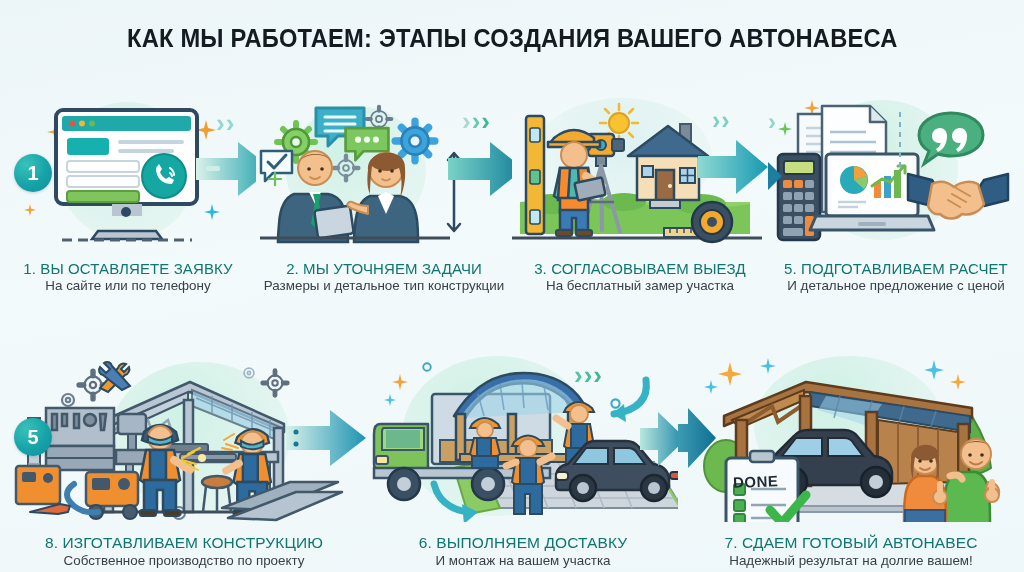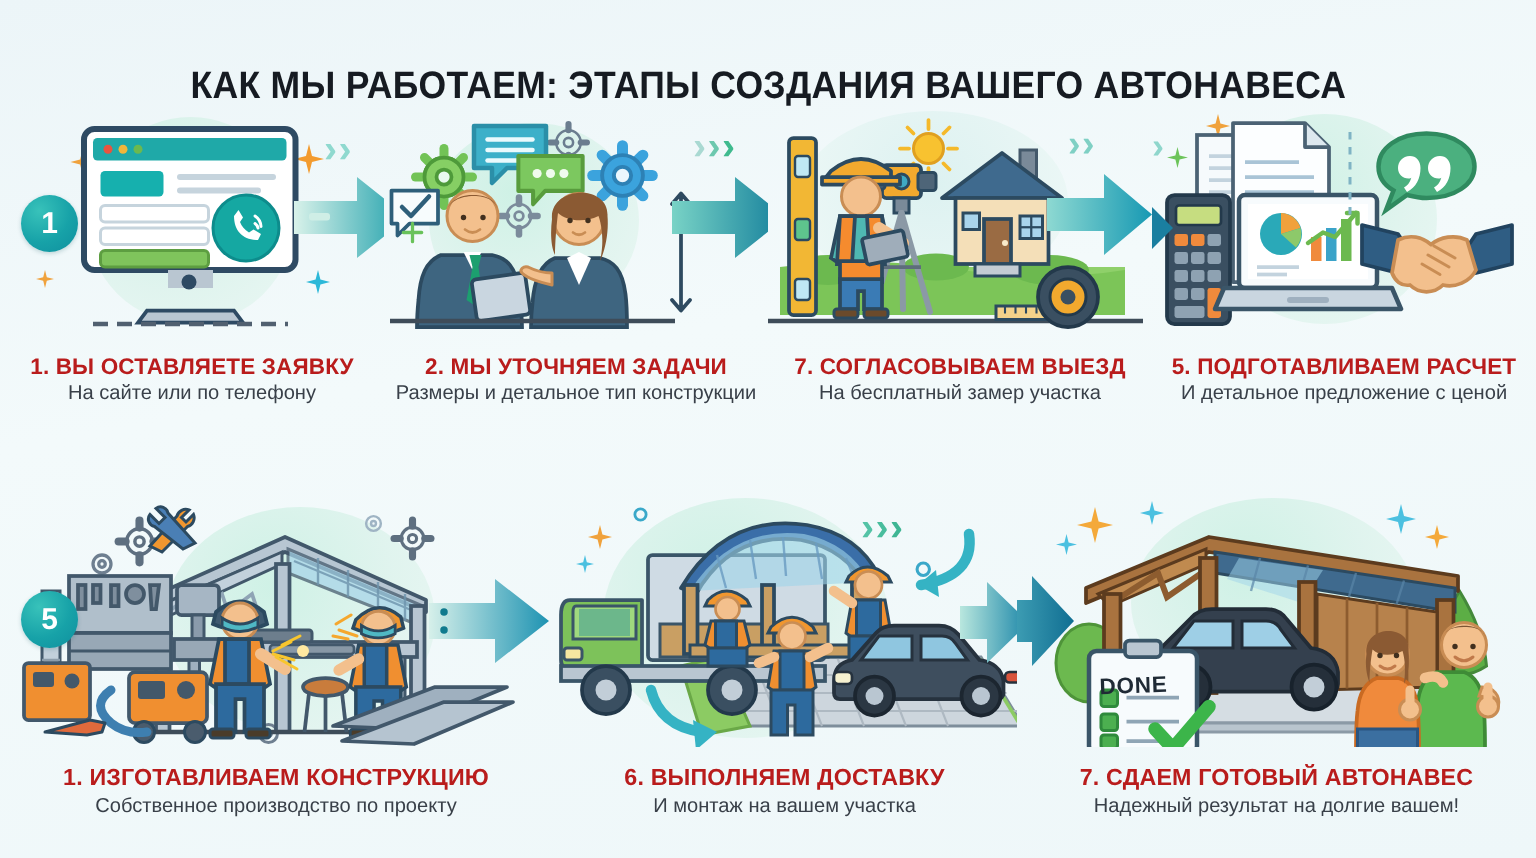--- a/index.html
+++ b/index.html
@@ -9,21 +9,21 @@
     overflow: hidden;
   }
   body {
     background: linear-gradient(170deg, #ecf5f8 0%, #f3fafb 40%, #eef7f9 100%);
     position: relative;
   }
 
   
   .title-bar {
     height: 72px;
-    display: flex; align-items: flex-end; justify-content: center;
+    display: flex; align-items: flex-start; justify-content: center; margin-top: 24px;
   }
   .title {
     font-size: 25.5px;
     font-weight: bold;
     letter-spacing: 0.2px;
     color: #161b22;
     text-align: center;
     transform: scaleX(0.93);
     white-space: nowrap;
   }
@@ -38,21 +38,21 @@
   .r2 .step-5 { width: 368px; }
   .r2 .step-6 { width: 310px; }
   .r2 .step-7 { width: 346px; }
 
   .art { position: relative; flex: 0 0 auto; overflow: hidden; }
   .r1 .art { height: 150px; }
   .r2 .art { height: 168px; }
 
   .caption { text-align: center; padding: 0 6px; }
   .cap-title {
-    font-size: 15px; font-weight: bold; color: #b91c1c;
+    font-size: 15px; font-weight: normal; color: #0f766e;
     line-height: 1.22; letter-spacing: .1px;
   }
   .r2 .cap-title { font-size: 15.5px; }
   .cap-sub {
     font-size: 13.4px; color: #394049; line-height: 1.25; margin-top: 0;
   }
   .r1 .caption { margin-top: 14px; }
   .r2 .caption { margin-top: 12px; }
 
   
@@ -399,21 +399,21 @@
             </linearGradient>
           </defs>
         <path d="M0 18 h38 V2 l32 27 -32 27 V40 H0 Z" fill="url(#ag3)"></path>
       </svg>
       <div class="chevrons" style="left:200px;top:12px;font-size:25px;color:#7fd0c4;">
         <span>›</span>
         <span>›</span>
       </div>
     </div>
     <div class="caption">
-      <div class="cap-title">7. СОГЛАСОВЫВАЕМ ВЫЕЗД</div>
+      <div class="cap-title">3. СОГЛАСОВЫВАЕМ ВЫЕЗД</div>
       <div class="cap-sub">На бесплатный замер участка</div>
     </div>
   </div>
 
   <div class="step step-4">
     <div class="art">
       <div class="blob" style="left:40px;top:4px;width:150px;height:140px;"></div>
       <svg class="sparkle" style="left:36px;top:4px;" width="16" height="16" viewBox="0 0 16 16">
           <path d="M8 0 L9.6 6.4 L16 8 L9.6 9.6 L8 16 L6.4 9.6 L0 8 L6.4 6.4 Z" fill="#f0a23c"></path>
         </svg>
@@ -714,21 +714,21 @@
             </linearGradient>
           </defs>
         <path d="M0 18 h44 V2 l36 28 -36 28 V42 H0 Z" fill="url(#ag5)"></path>
         <g fill="#0f7a8e">
             <circle cx="10" cy="24" r="2.5"></circle>
             <circle cx="10" cy="36" r="2.5"></circle>
           </g>
       </svg>
     </div>
     <div class="caption">
-      <div class="cap-title">1. ИЗГОТАВЛИВАЕМ КОНСТРУКЦИЮ</div>
+      <div class="cap-title">8. ИЗГОТАВЛИВАЕМ КОНСТРУКЦИЮ</div>
       <div class="cap-sub">Собственное производство по проекту</div>
     </div>
   </div>
 
   <div class="step step-6">
     <div class="art">
       <div class="blob" style="left:34px;top:2px;width:190px;height:160px;"></div>
       <svg class="sparkle" style="left:24px;top:20px;" width="16" height="16" viewBox="0 0 16 16">
           <path d="M8 0 L9.6 6.4 L16 8 L9.6 9.6 L8 16 L6.4 9.6 L0 8 L6.4 6.4 Z" fill="#f0a23c"></path>
         </svg>

